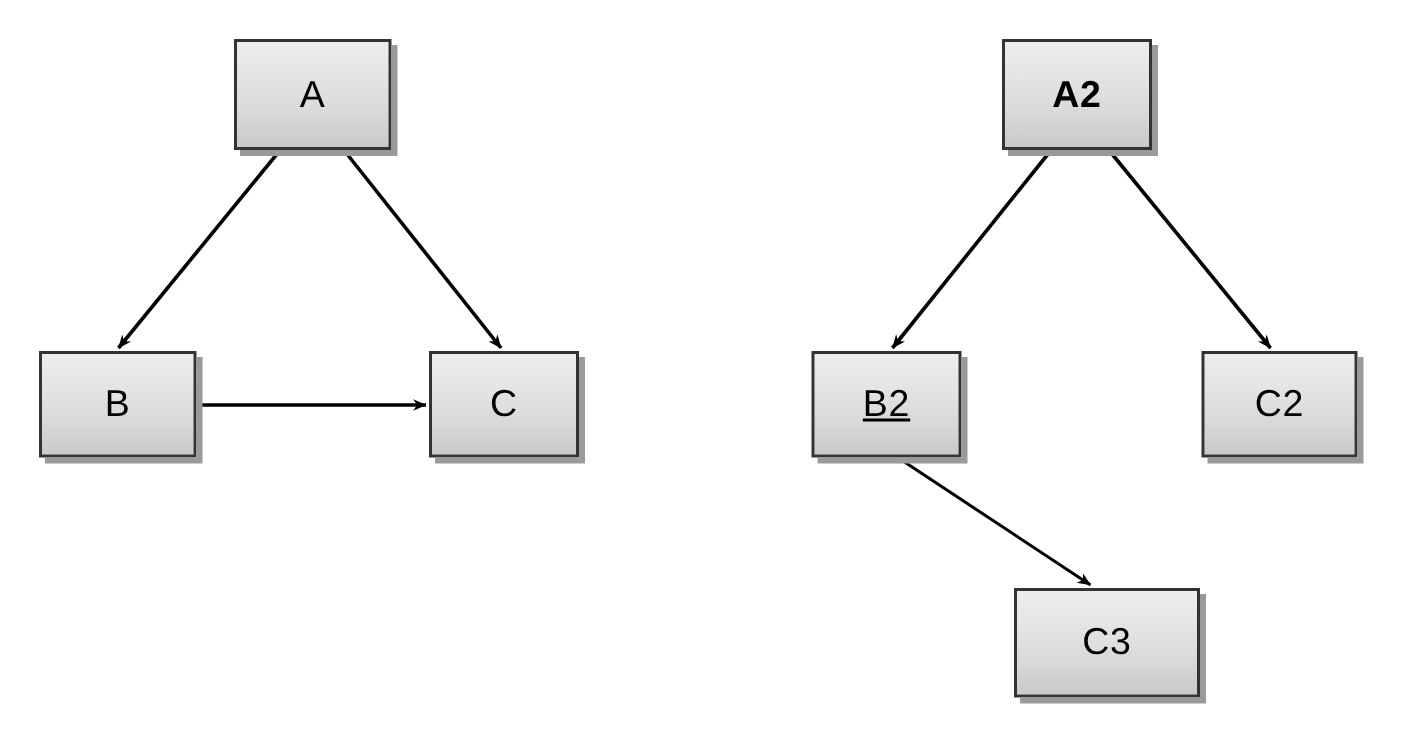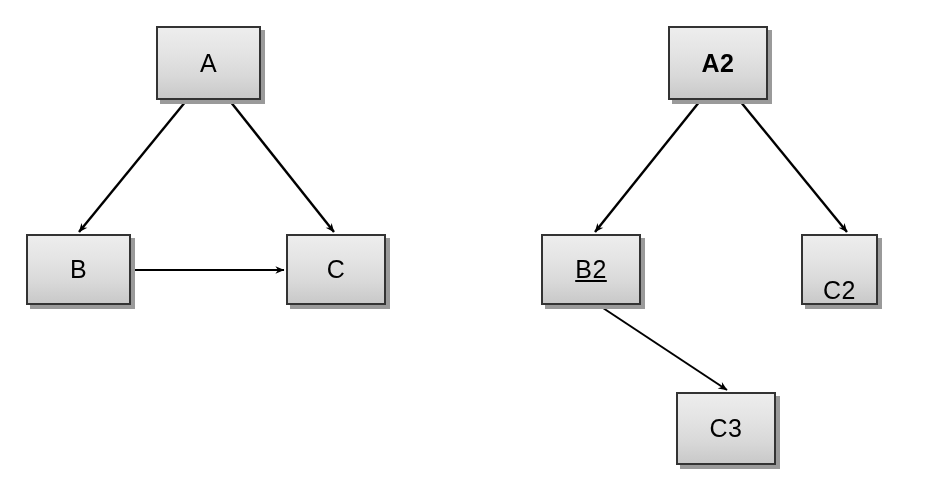--- a/index.html
+++ b/index.html
@@ -79,21 +79,21 @@
   </div>
 
   <div class="node" style="left:668px; top:26px; width:100px; height:74px;font-weight:bold;">
     <span class="node-label">A2</span>
   </div>
 
   <div class="node" style="left:541px; top:234px; width:100px; height:71px;text-decoration:underline;">
     <span class="node-label">B2</span>
   </div>
 
-  <div class="node" style="left:801px; top:234px; width:77px; height:71px;align-items:flex-end;">
+  <div class="node" style="left:801px; top:234px; width:104px; height:71px;">
     <span class="node-label">C2</span>
   </div>
 
-  <div class="node" style="left:676px; top:392px; width:100px; height:73px;">
+  <div class="node" style="left:676px; top:392px; width:124px; height:73px;">
     <span class="node-label">C3</span>
   </div>
 
 </div>
 
 </body></html>

